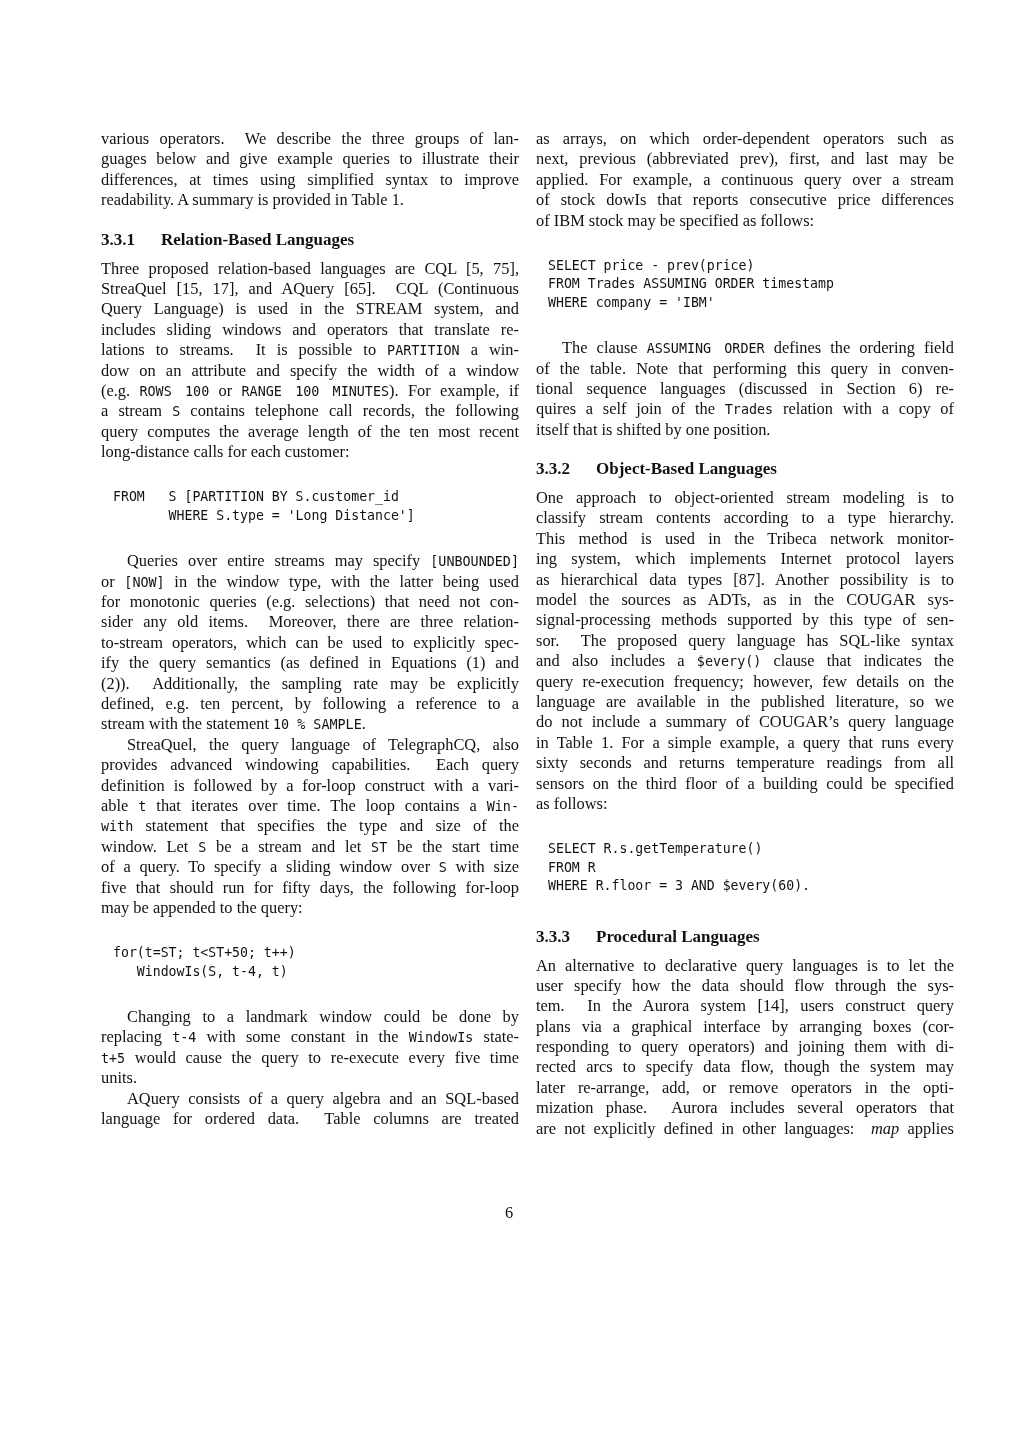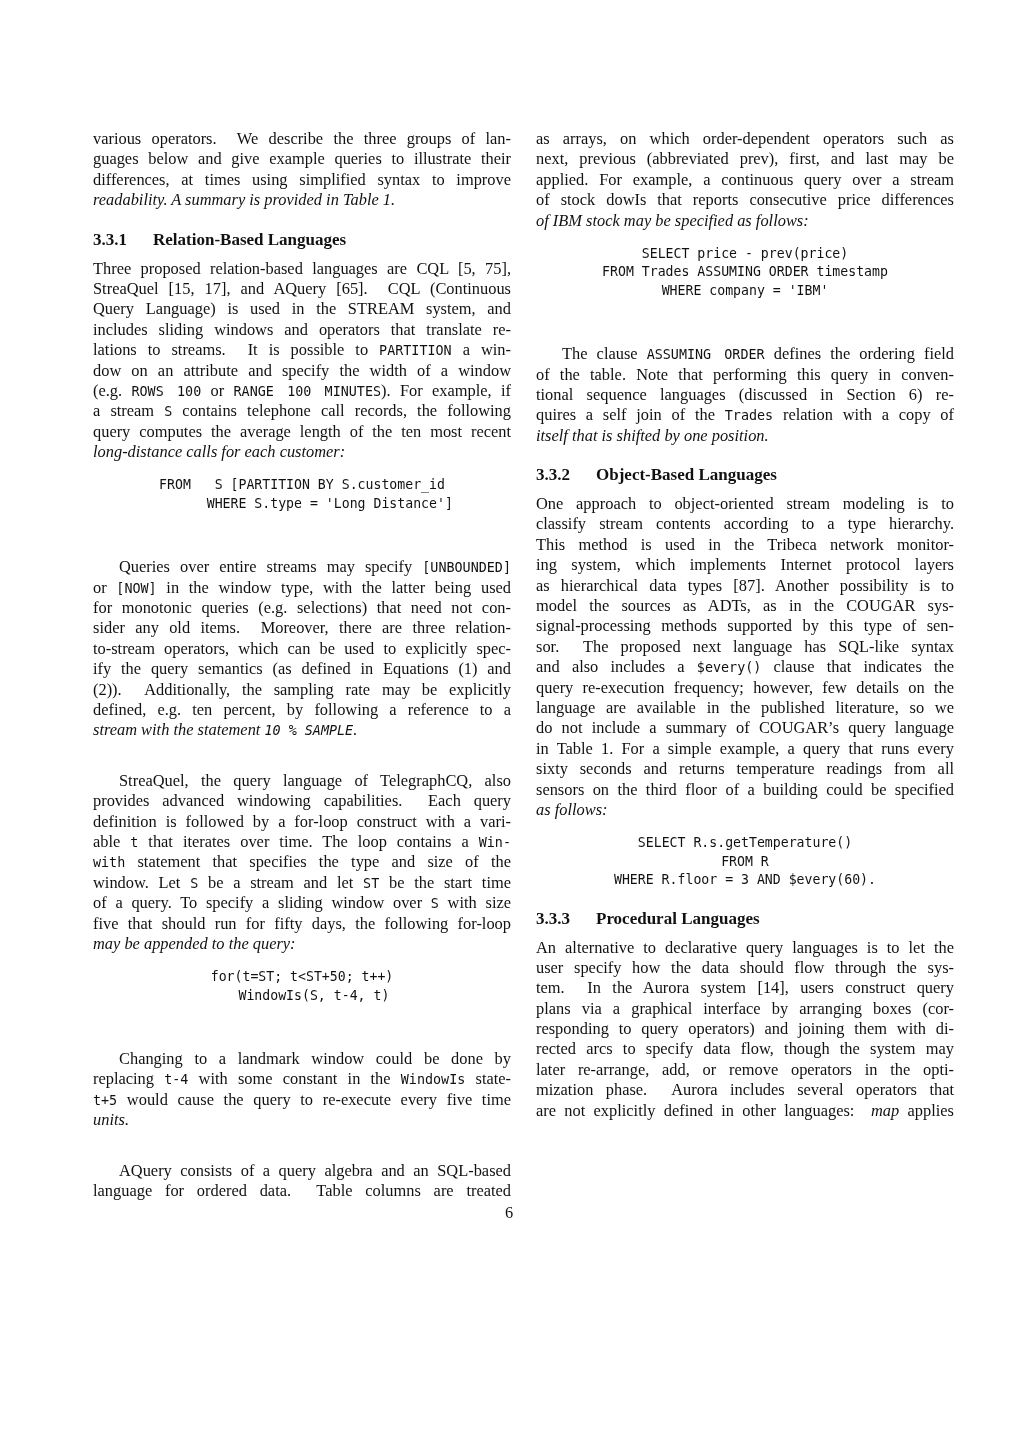--- a/index.html
+++ b/index.html
@@ -1,25 +1,25 @@
 <!DOCTYPE html>
 <html><head>
 <meta charset="utf-8">
 <style>
   html, body { margin: 0; padding: 0; background: #ffffff; }
   body { width: 1018px; height: 1440px; position: relative; overflow: hidden; color: #111; }
   .col { position: absolute; top: 129px; width: 418px; font-family: "Liberation Serif", "DejaVu Serif", serif; font-size: 16.4px; }
-  #col-left { left: 93px; }
+  #col-left { left: 101px; }
   #col-right { left: 536px; }
   .line { height: 20.4px; line-height: 20.4px; white-space: pre; text-align: justify; text-align-last: justify; overflow: hidden; }
-  .line.last { text-align-last: left; font-style: italic; }
-  .line.indent { padding-left: 26px; margin-top: 30px; }
+  .line.last { text-align-last: left; }
+  .line.indent { padding-left: 26px; }
   .tt { font-family: "DejaVu Sans Mono", "Liberation Mono", monospace; font-size: 13.4px; }
   .em { font-style: italic; }
-  .code { font-family: "DejaVu Sans Mono", "Liberation Mono", monospace; font-size: 13.2px; line-height: 18.4px; white-space: pre; margin: 0; text-align: center; }
+  .code { font-family: "DejaVu Sans Mono", "Liberation Mono", monospace; font-size: 13.2px; line-height: 18.4px; white-space: pre; margin: 12px; }
   .code .cl { height: 18.4px; font-weight: normal; }
   .heading { font-family: "Liberation Serif", "DejaVu Serif", serif; font-weight: bold; font-size: 17px; height: 22px; line-height: 22px; white-space: pre; }
   .heading .num { display: inline-block; width: 60px; }
   .gap-s { height: 8px; }
   .gap-m { height: 14px; }
   .gap-l { height: 18px; }
   #page-number { position: absolute; top: 1203px; left: 0; width: 1018px; text-align: center; font-family: "Liberation Serif", "DejaVu Serif", serif; font-size: 16.4px; }
 </style>
 </head>
 <body>
@@ -107,21 +107,21 @@
     <div class="heading"><span class="num">3.3.2</span><span>Object-Based Languages</span></div>
     <div class="gap-s"></div>
     <div class="para">
       <div class="line"><span>One approach to object-oriented stream modeling is to</span></div>
       <div class="line"><span>classify stream contents according to a type hierarchy.</span></div>
       <div class="line"><span>This method is used in the Tribeca network monitor-</span></div>
       <div class="line"><span>ing system, which implements Internet protocol layers</span></div>
       <div class="line"><span>as hierarchical data types [87]. Another possibility is to</span></div>
       <div class="line"><span>model the sources as ADTs, as in the COUGAR sys-</span></div>
       <div class="line"><span>signal-processing methods supported by this type of sen-</span></div>
-      <div class="line"><span>sor.  The proposed next language has SQL-like syntax</span></div>
+      <div class="line"><span>sor.  The proposed query language has SQL-like syntax</span></div>
       <div class="line"><span>and also includes a </span><span class="tt">$every()</span><span> clause that indicates the</span></div>
       <div class="line"><span>query re-execution frequency; however, few details on the</span></div>
       <div class="line"><span>language are available in the published literature, so we</span></div>
       <div class="line"><span>do not include a summary of COUGAR’s query language</span></div>
       <div class="line"><span>in Table 1. For a simple example, a query that runs every</span></div>
       <div class="line"><span>sixty seconds and returns temperature readings from all</span></div>
       <div class="line"><span>sensors on the third floor of a building could be specified</span></div>
       <div class="line last"><span>as follows:</span></div>
     </div>
     <div class="gap-m"></div>

